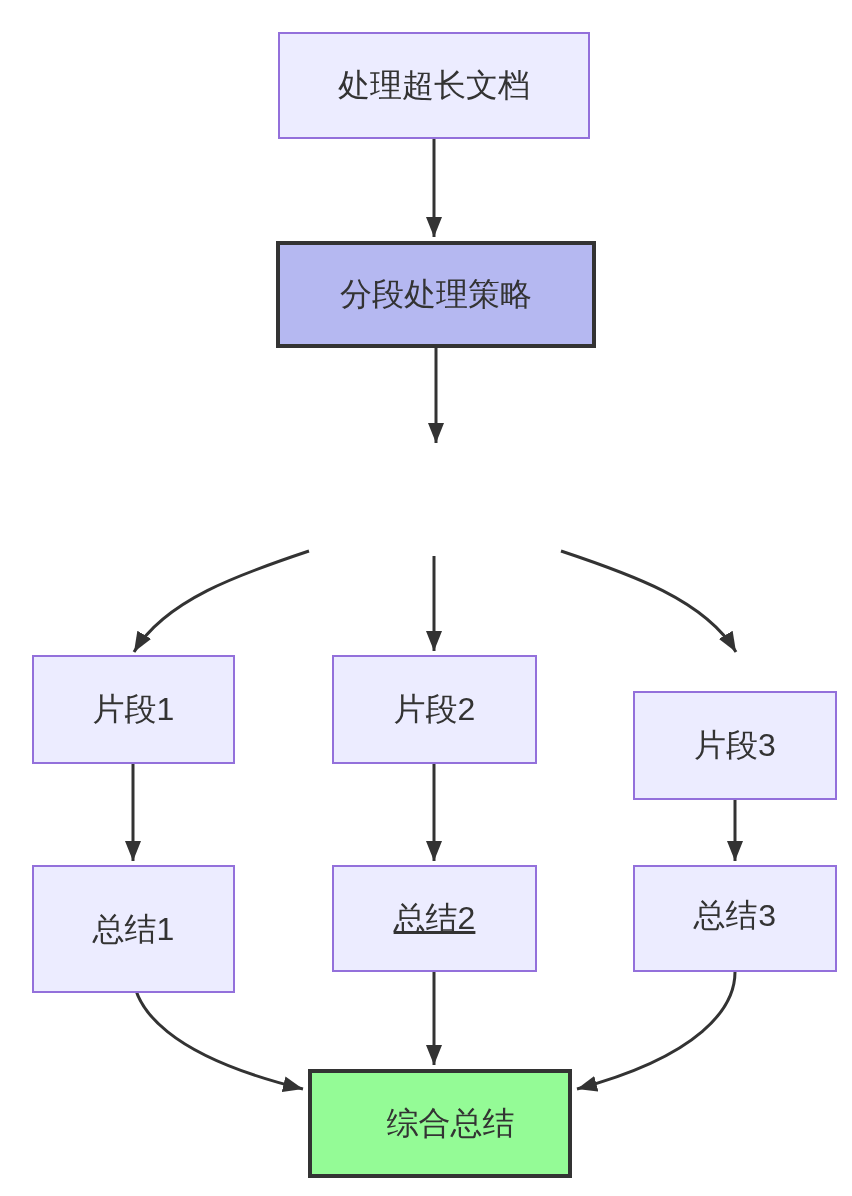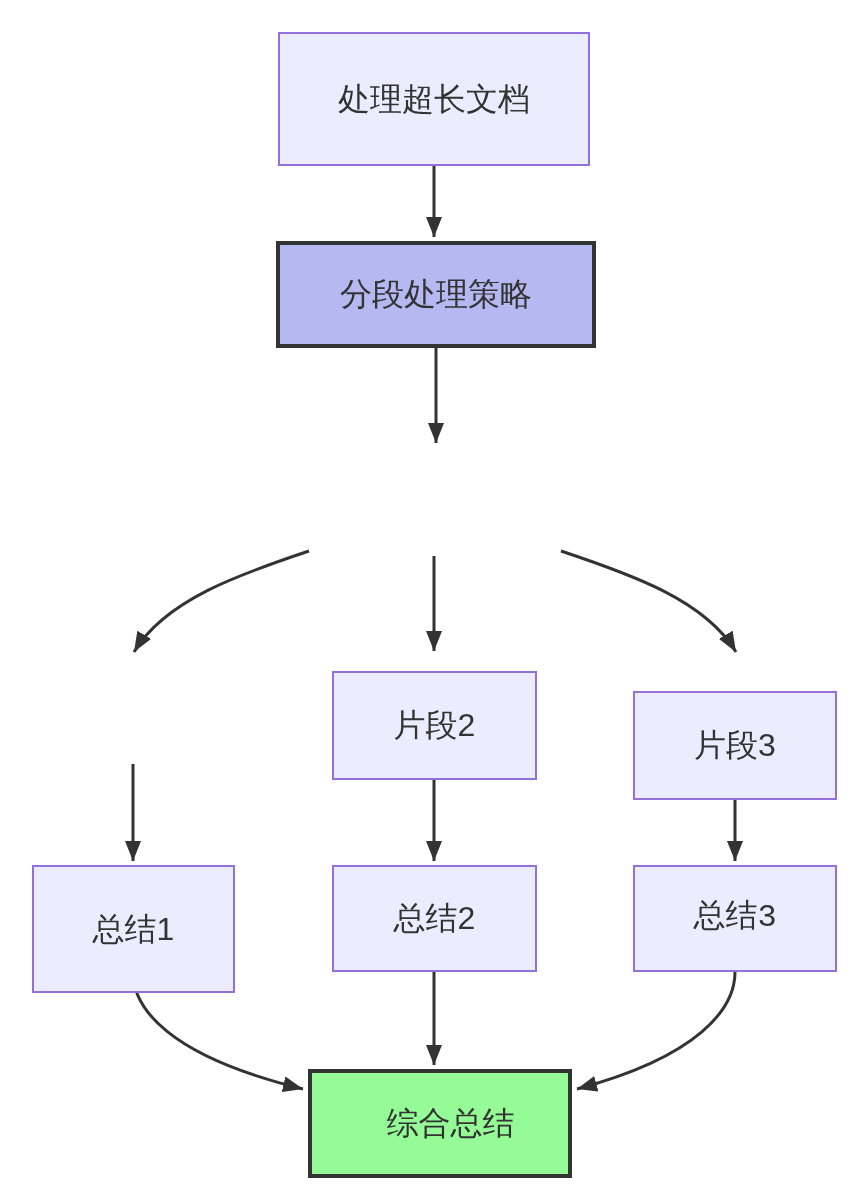--- a/index.html
+++ b/index.html
@@ -73,31 +73,32 @@
     <path class="edge" d="M434 556 L434 651" marker-end="url(#arrow)"></path>
     <path class="edge" d="M561 551 C630 574, 705 600, 736 652" marker-end="url(#arrow)"></path>
     <path class="edge" d="M133 764 L133 861" marker-end="url(#arrow)"></path>
     <path class="edge" d="M434 764 L434 861" marker-end="url(#arrow)"></path>
     <path class="edge" d="M735 764 L735 861" marker-end="url(#arrow)"></path>
     <path class="edge" d="M133 972 C133 1008, 168 1056, 303 1089" marker-end="url(#arrow)"></path>
     <path class="edge" d="M434 972 L434 1065" marker-end="url(#arrow)"></path>
     <path class="edge" d="M735 972 C735 1008, 700 1056, 577 1089" marker-end="url(#arrow)"></path>
   </svg>
 
-  <div class="node" style="left:278px; top:32px; width:312px; height:134px;">处理超长文档</div>
+  <div class="node" style="left:278px; top:32px; width:312px; height:107px;">处理超长文档</div>
 
   <div class="node highlight-purple" style="left:276px; top:241px; width:320px; height:107px;">分段处理策略</div>
 
 
+  <div class="node" style="left:32px; top:655px; width:203px; height:109px;">片段1</div>
 
-  <div class="node" style="left:332px; top:655px; width:205px; height:109px;margin-top:16px;">片段2</div>
+  <div class="node" style="left:332px; top:655px; width:205px; height:109px;">片段2</div>
 
   <div class="node" style="left:633px; top:655px; width:204px; height:109px;margin-top:36px;">片段3</div>
 
   <div class="node" style="left:32px; top:865px; width:203px; height:128px;">总结1</div>
 
-  <div class="node" style="left:332px; top:865px; width:205px; height:107px;">总结2</div>
+  <div class="node" style="left:332px; top:865px; width:205px; height:107px;text-decoration:underline;">总结2</div>
 
   <div class="node" style="left:633px; top:865px; width:204px; height:107px;font-family:Liberation Mono, monospace;">总结3</div>
 
   <div class="node highlight-green" style="left:308px; top:1069px; width:264px; height:109px;padding-left:21px;">综合总结</div>
 
 </div>
 
 </body></html>

